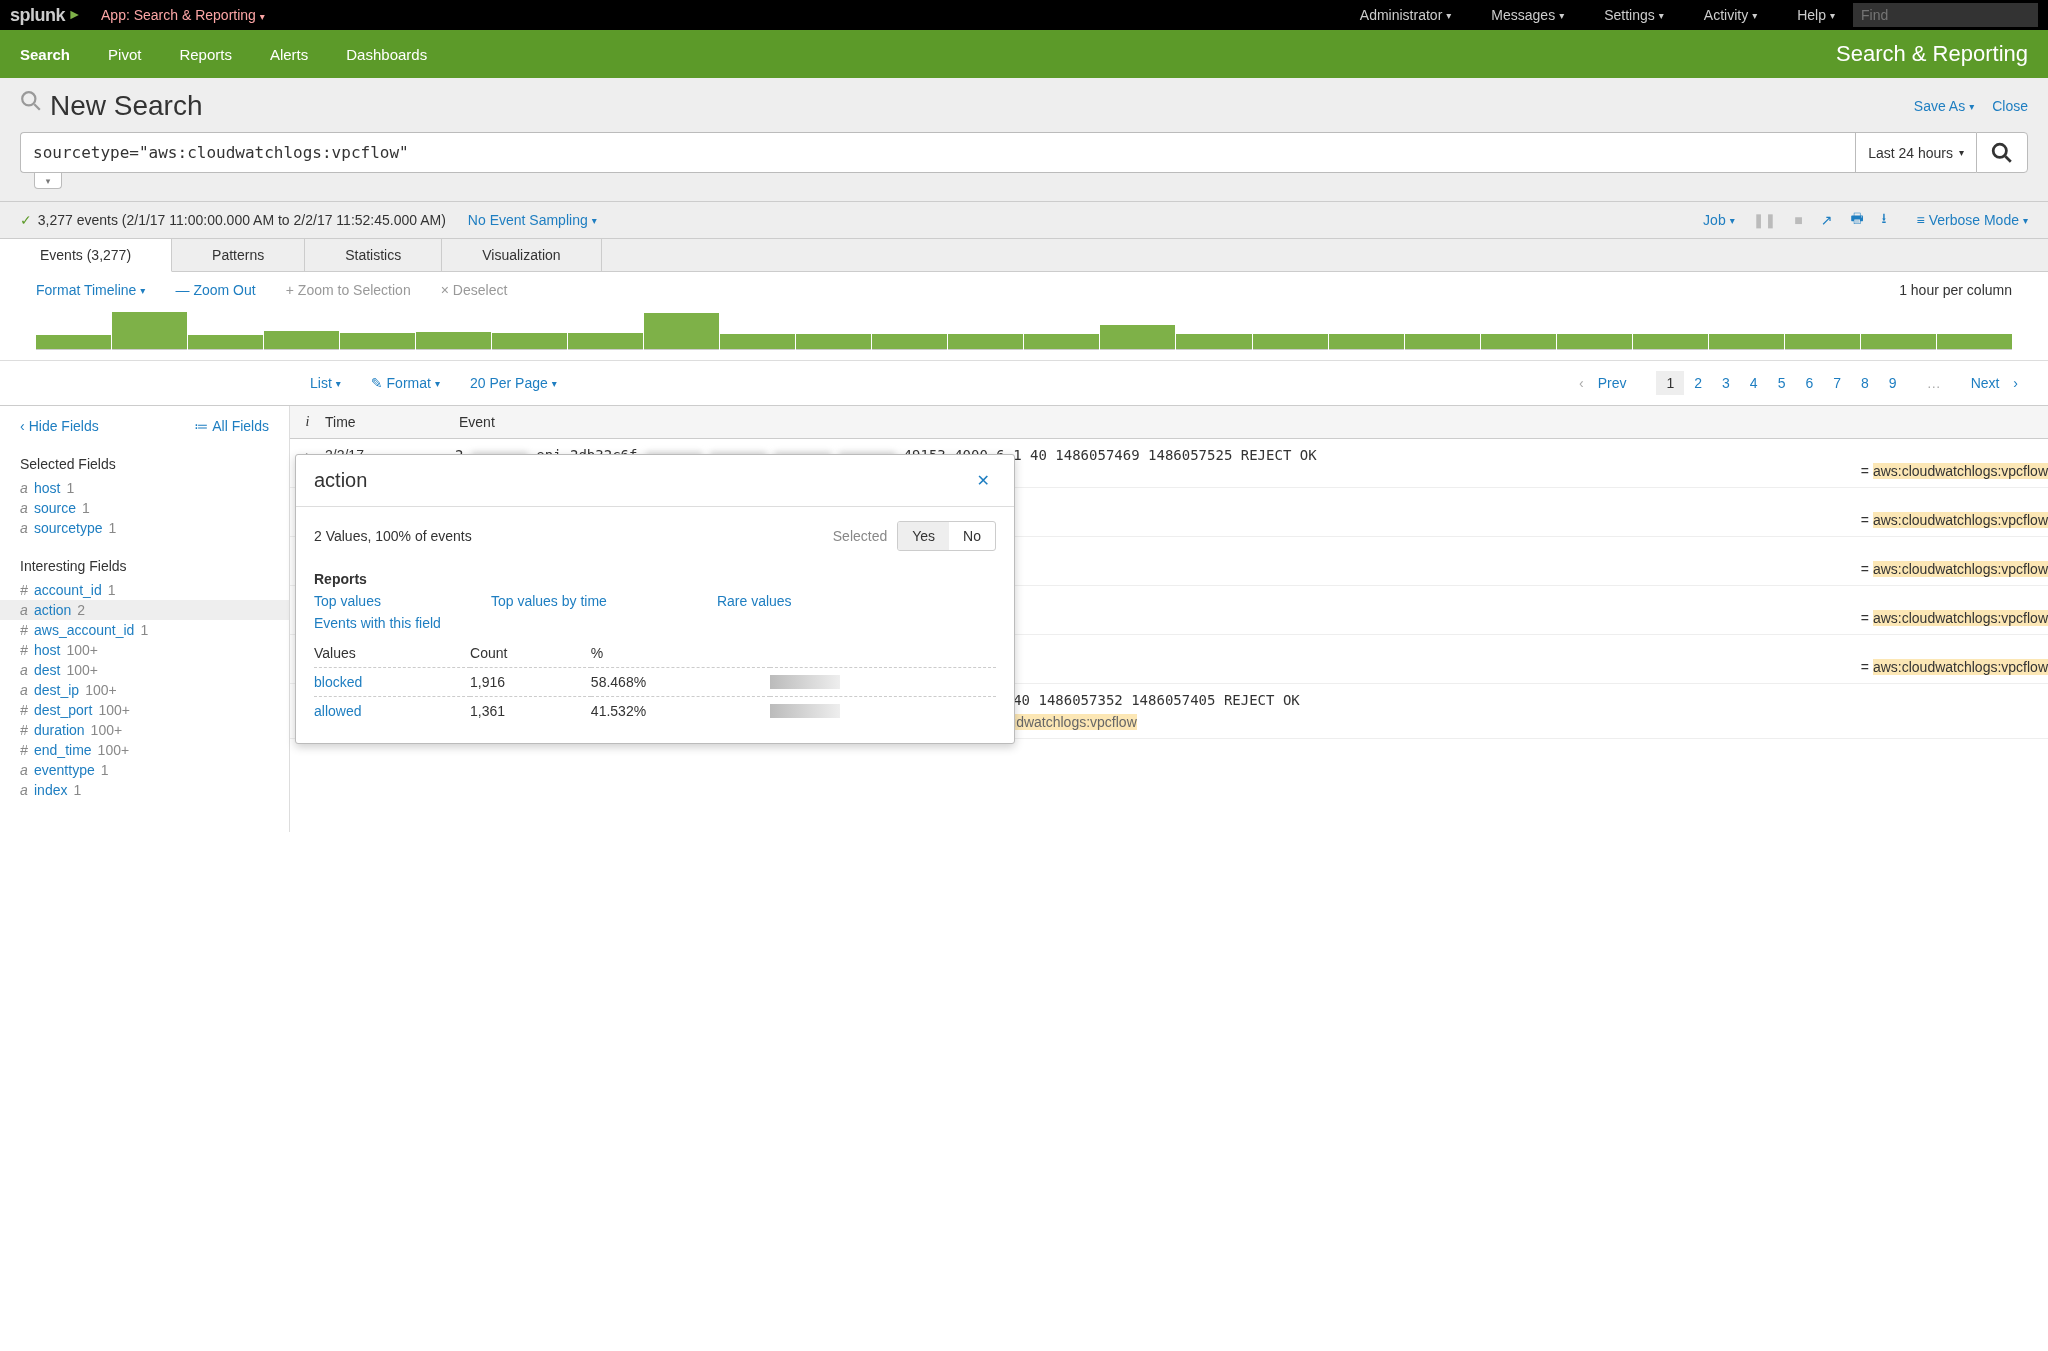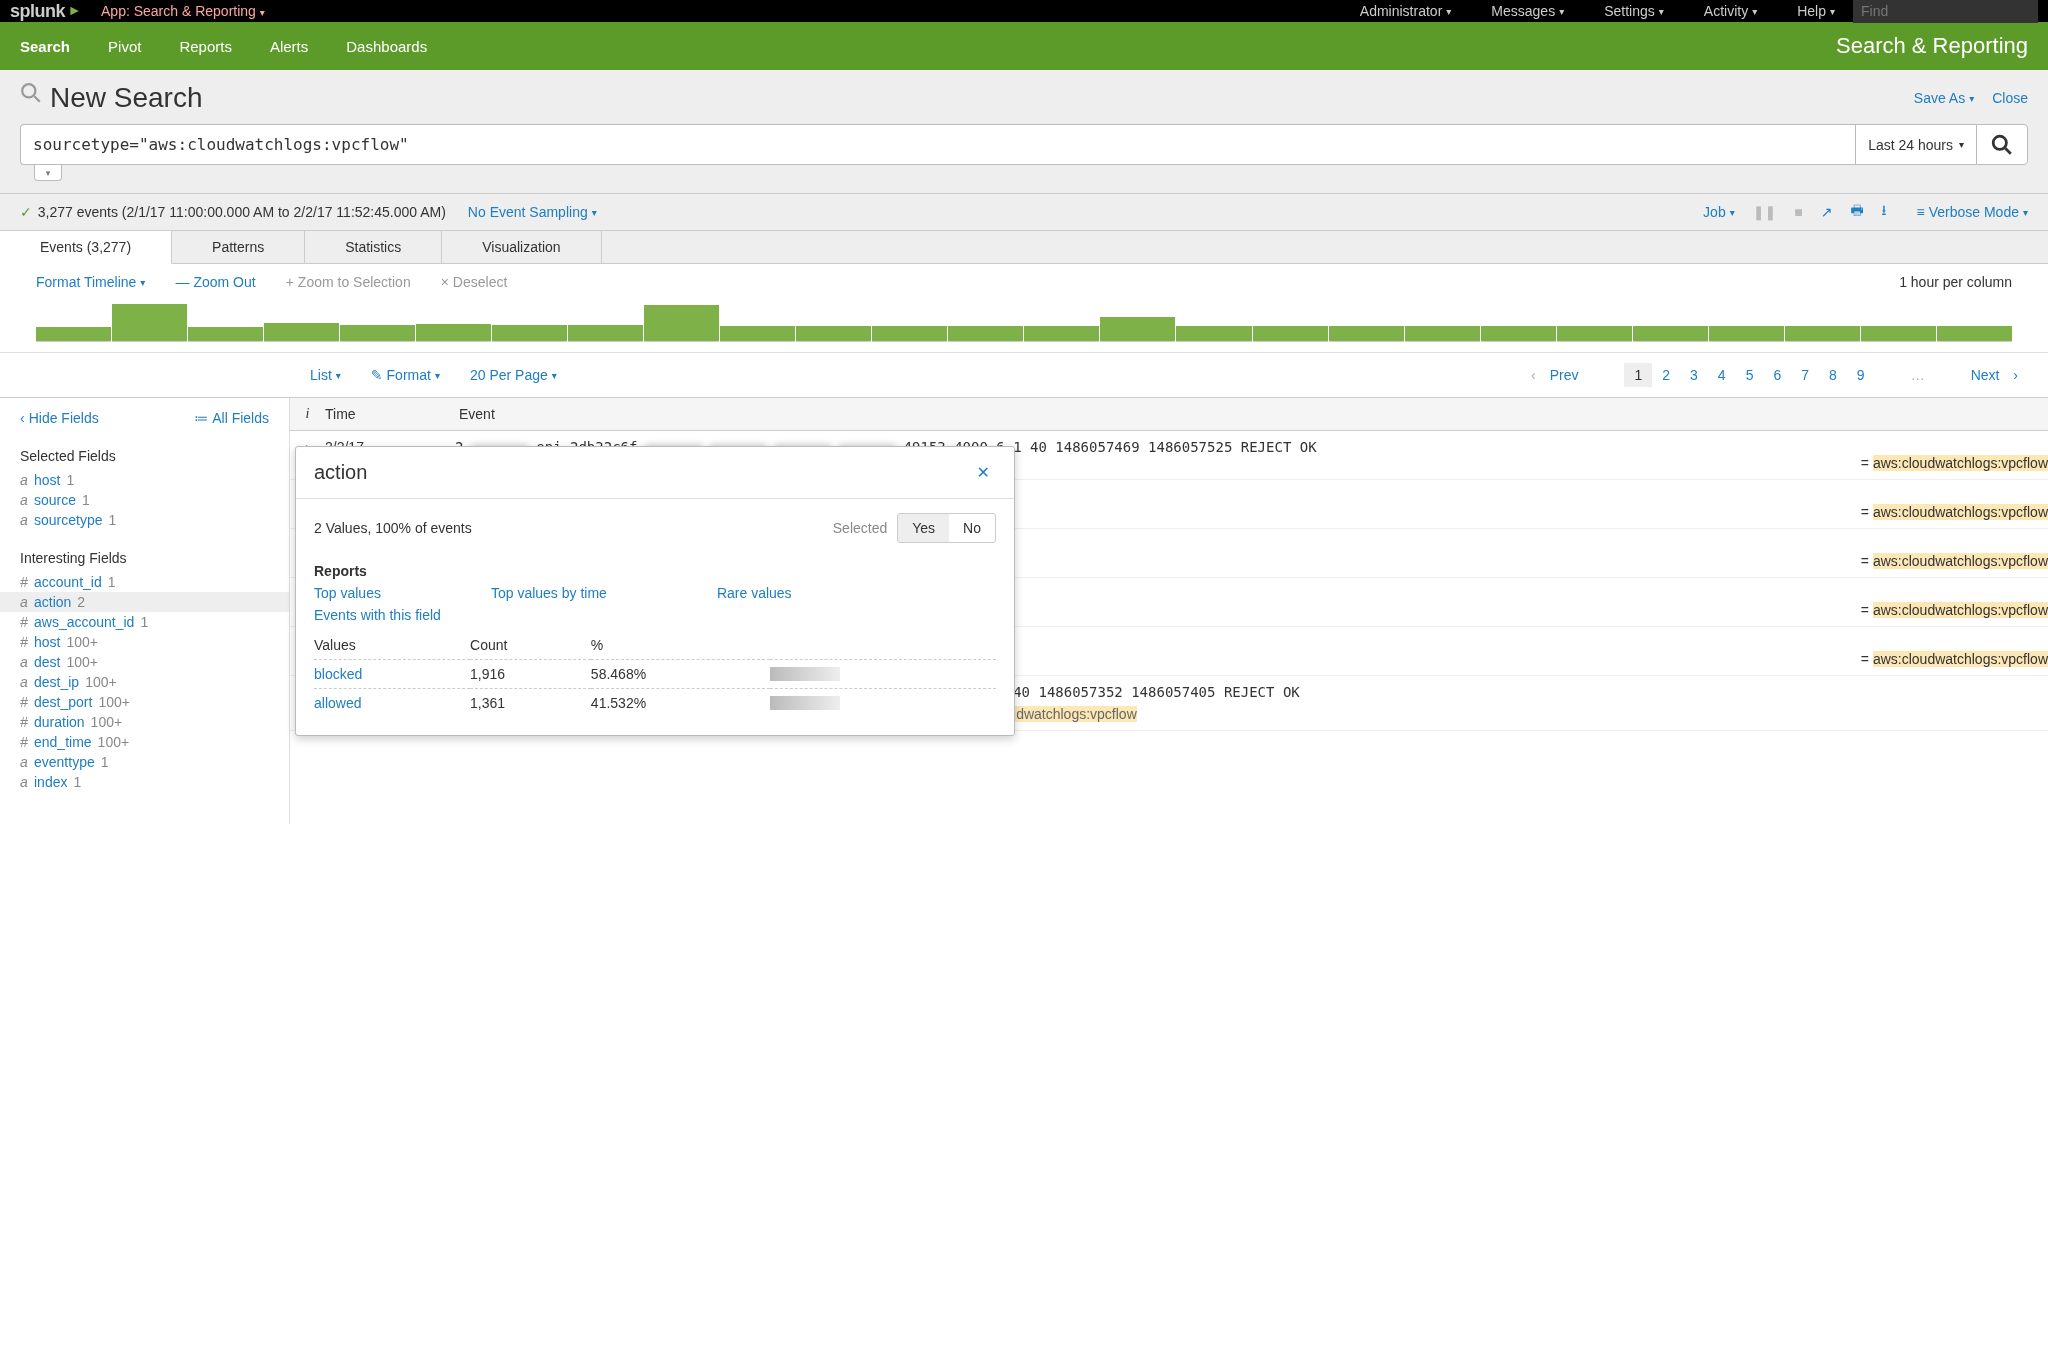--- a/index.html
+++ b/index.html
@@ -1,17 +1,17 @@
 <!DOCTYPE html>
 <html><head>
 <meta charset="utf-8">
 <style>
 *{box-sizing:border-box;margin:0;padding:0;font-family:"Helvetica Neue",Arial,sans-serif}
 body{background:#fff;font-size:14px;color:#333}
-.topbar{background:#000;color:#ccc;height:22px;display:flex;align-items:center;padding:0 10px;font-size:14px}
+.topbar{background:#000;color:#ccc;height:30px;display:flex;align-items:center;padding:0 10px;font-size:14px}
 .logo{color:#ccc;font-size:18px;font-weight:bold;margin-right:18px;display:flex;align-items:center;letter-spacing:-.5px}
 .logo svg{margin-left:4px}
 .topbar .app{color:#fca5a5;cursor:pointer}
 .topbar .spacer{flex:1}
 .topbar .item{margin-left:40px;color:#ccc;cursor:pointer;display:flex;align-items:center;gap:4px}
 .topbar input{background:#333;border:none;color:#aaa;padding:4px 8px;width:185px;margin-left:18px;height:24px;font-size:14px}
 .navbar{background:#5c9a29;color:#fff;height:48px;display:flex;align-items:center;padding:0 20px}
 .navbar .tab{margin-right:38px;cursor:pointer;font-size:15px}
 .navbar .tab.active{font-weight:bold}
 .navbar .spacer{flex:1}
@@ -38,21 +38,21 @@
 .timeline{background:#fff;padding:10px 36px;border-bottom:1px solid #ddd}
 .timeline-ctrl{display:flex;align-items:center;gap:30px;font-size:14px;margin-bottom:10px}
 .timeline-ctrl .tl{color:#1e7ec1;cursor:pointer;display:flex;align-items:center;gap:4px}
 .timeline-ctrl .tl.disabled{color:#999}
 .timeline-ctrl .spacer{flex:1}
 .timeline-bars{display:flex;height:42px;align-items:flex-end;gap:1px}
 .timeline-bars .bar{flex:1;background:#7eb148;border-bottom:1px solid #ccc}
 .listbar{display:flex;align-items:center;padding:10px 20px 10px 310px;font-size:14px;gap:30px}
 .listbar .lb{color:#1e7ec1;cursor:pointer;display:flex;align-items:center;gap:4px}
 .listbar .spacer{flex:1}
-.pager{display:flex;align-items:flex-start;gap:16px}
+.pager{display:flex;align-items:flex-start;gap:0}
 .pager span{padding:4px 10px;cursor:pointer;color:#1e7ec1}
 .pager span.current{background:#eee;color:#333}
 .pager span.disabled{color:#aaa}
 .main{display:flex;border-top:1px solid #ccc}
 .fields{width:290px;padding:12px 20px;font-size:14px;border-right:1px solid #ddd}
 .fields-top{display:flex;justify-content:space-between;margin-bottom:22px}
 .fields-top .fl{color:#1e7ec1;cursor:pointer;display:flex;align-items:center;gap:4px}
 .fgroup-title{font-size:14px;font-weight:500;margin-bottom:6px;color:#333}
 .flist{margin-bottom:20px}
 .frow{display:flex;align-items:center;padding:2px 0;cursor:pointer}

